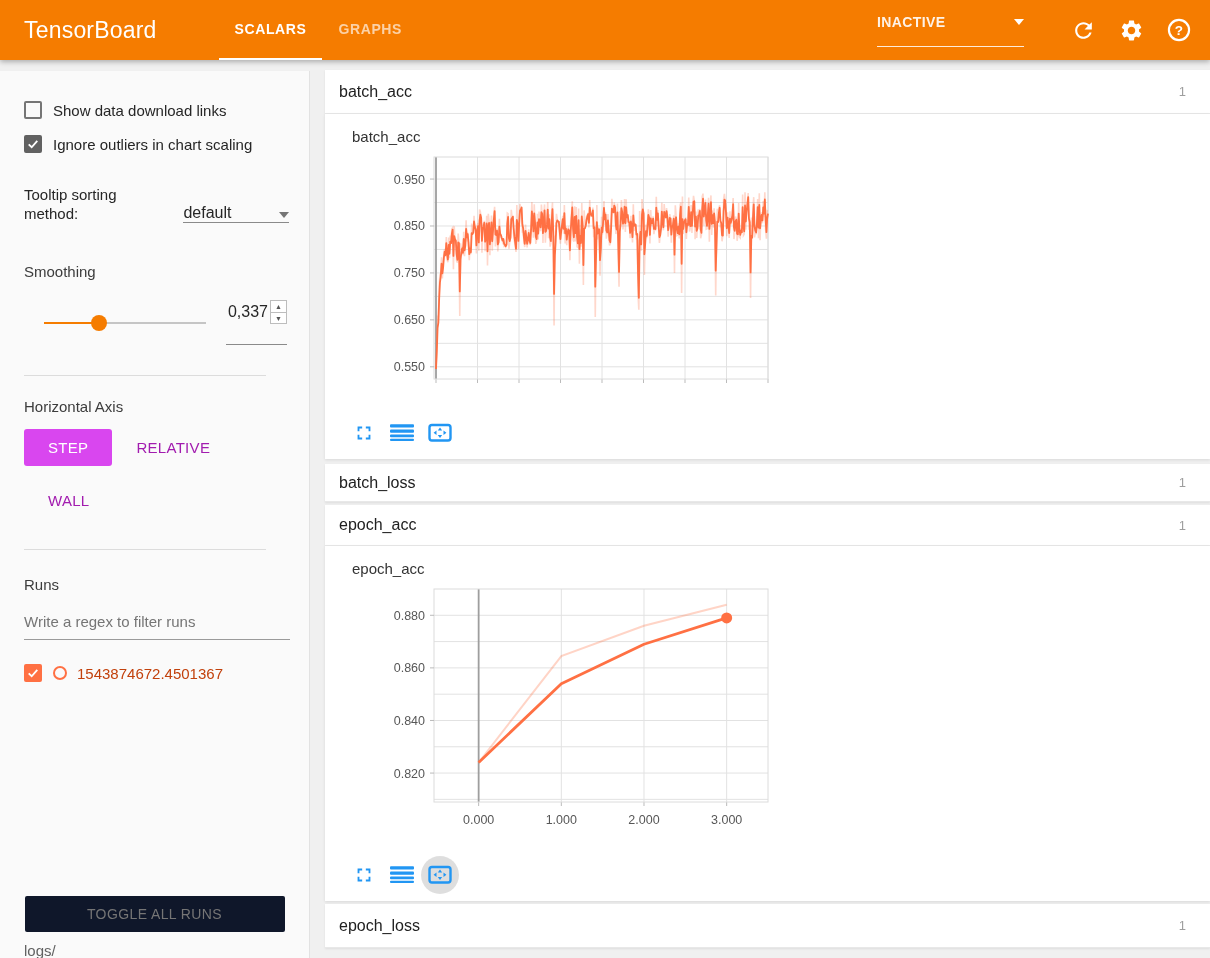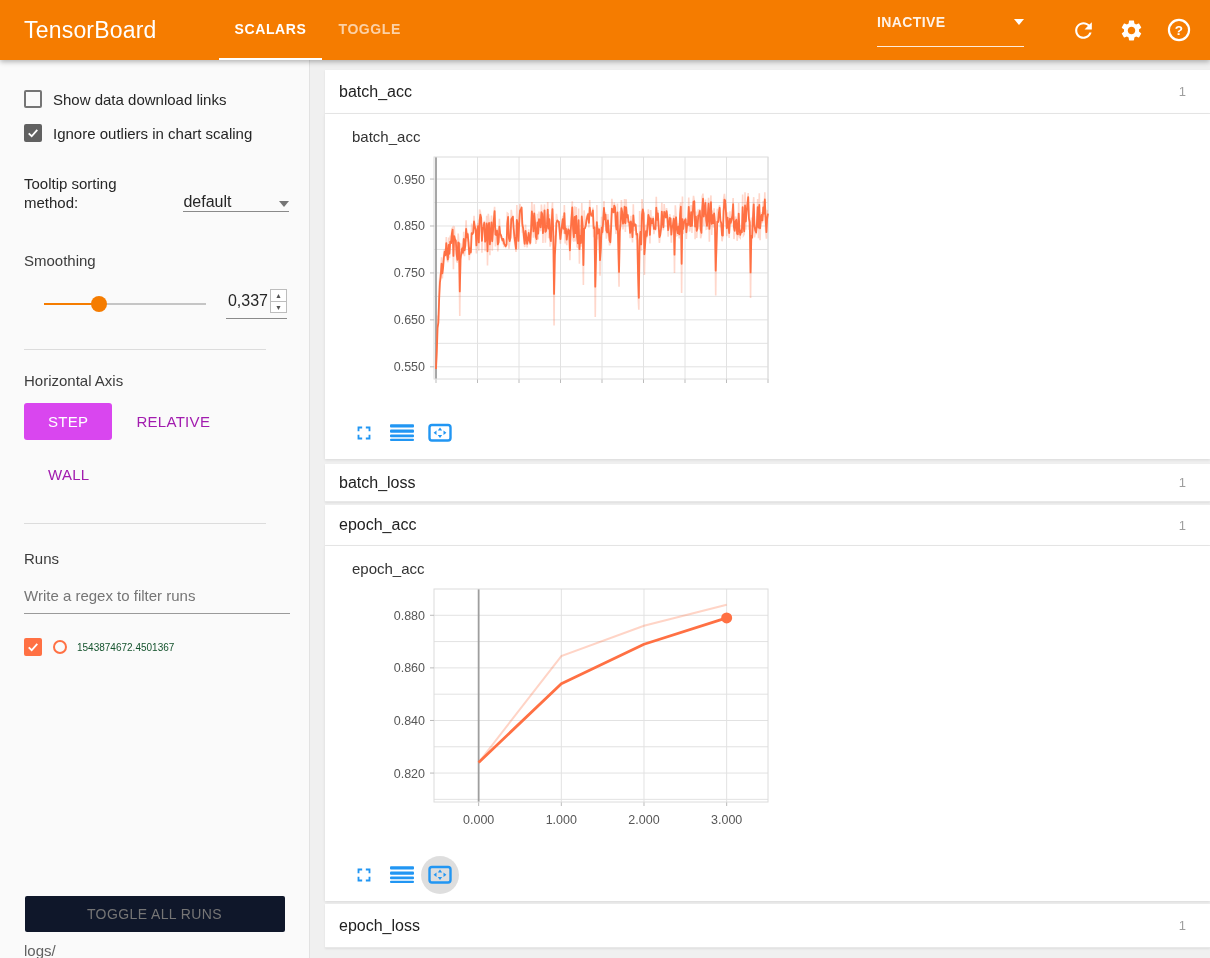--- a/index.html
+++ b/index.html
@@ -20,21 +20,21 @@
                    border-bottom:1px solid rgba(255,255,255,.85); padding-bottom:16px; margin-right:24px;
                    font-size:14px; letter-spacing:.4px; font-weight:700; color:rgba(255,255,255,.9); cursor:pointer; }
   .caret-white { width:0; height:0; border-left:5px solid transparent; border-right:5px solid transparent;
                  border-top:6px solid #fff; margin-left:8px; }
   .appbar-icon { width:26px; height:26px; margin-left:22px; cursor:pointer; display:flex;
                  align-items:center; justify-content:center; }
 
   
   .layout { display:flex; height:898px; }
   .sidebar { width:310px; background:#fafafa; border-right:1px solid #e2e2e2;
-             display:flex; flex-direction:column; padding-top:24px; overflow:hidden; flex:none; }
+             display:flex; flex-direction:column; padding-top:24px; overflow:hidden; flex:none;margin-top:11px; }
   .main { flex:1; overflow:hidden; background:#f0f0f0; padding-top:10px; }
 
   
   .side-pad { padding-left:24px; padding-right:20px; }
   .chk-row { display:flex; align-items:center; height:30px; margin-bottom:4px; cursor:pointer; white-space:nowrap; }
   .chk { width:18px; height:18px; border:2px solid #757575; border-radius:2px; flex:none;
          margin-right:11px; background:#fafafa; display:flex; align-items:center; justify-content:center; }
   .chk.checked-dark { background:#616161; border-color:#616161; }
   .chk.checked-run  { background:#ff7043; border-color:#ff7043; }
   .chk-label { font-size:15px; color:#262626; overflow:hidden; }
@@ -48,21 +48,21 @@
                 border-top:6px solid #757575; margin-bottom:4px; }
 
   .section-label { font-size:15px; color:#3c3c3c; }
   .smoothing-label { margin-top:40px; }
   .slider-row { display:flex; align-items:center; margin-top:20px; }
   .slider { position:relative; width:162px; height:2px; margin-left:20px; background:#c5c5c5; cursor:pointer; }
   .slider-fill { position:absolute; left:0; top:0; height:2px; background:#f57c00; }
   .slider-thumb { position:absolute; top:-7px; width:16px; height:16px; border-radius:50%;
                   background:#f57c00; cursor:pointer; }
   .num-group { margin-left:auto; margin-right:2px; border-bottom:1px solid #8a8a8a;
-               display:flex; align-items:center; padding-bottom:5px; }
+               display:flex; align-items:center; padding-bottom:20px; }
   .num-value { font-size:16px; color:#262626; width:42px; text-align:right; margin-right:2px; }
   .spinner { width:17px; border:1px solid #bdbdbd; background:#fff; display:flex; flex-direction:column; }
   .spin-btn { height:11px; font-size:7px; line-height:11px; text-align:center; color:#555; cursor:pointer; }
   .spin-btn + .spin-btn { border-top:1px solid #bdbdbd; }
 
   .divider { border:none; border-top:1px solid #dcdcdc; margin:30px 23px 0 0; }
 
   .haxis-label { margin-top:22px; }
   .haxis-btns { display:flex; align-items:center; margin-top:14px; }
   .axis-btn { font-size:15px; letter-spacing:.3px; color:#a21caf; cursor:pointer;
@@ -71,21 +71,21 @@
   .wall-row { margin-top:16px; }
 
   .runs-label { margin-top:26px; }
   .filter-input { margin-top:20px; width:266px; border:none; outline:none; background:transparent;
                   font-size:15px; color:#262626; border-bottom:1px solid #9a9a9a; padding-bottom:9px;
                   font-family:"Liberation Sans", sans-serif; }
   .filter-input::placeholder { color:#757575; }
   .run-row { display:flex; align-items:center; margin-top:24px; cursor:pointer; }
   .run-circle { width:14px; height:14px; border-radius:50%; border:2px solid #ff7043;
                 margin-right:10px; flex:none; }
-  .run-name { font-size:10px; color:#14532d; }
+  .run-name { font-size:15px; color:#c2410c; }
 
   .side-bottom { margin-top:auto; }
   .toggle-all { display:block; width:260px; margin:0 auto; height:36px; background:#0f172a;
                 border:none; border-radius:2px; color:#757575; font-size:14px; letter-spacing:.4px;
                 cursor:pointer; font-family:"Liberation Sans", sans-serif; }
   .side-footer { font-size:15px; color:#616161; margin:10px 0 0 24px; height:16px; overflow:hidden; }
 
   
   .cat-header { background:#fff; height:44px; display:flex; align-items:center;
                 padding:0 24px 0 14px; border-bottom:1px solid #e8e8e8; margin-left:15px;
@@ -105,21 +105,21 @@
   .gap-sm { height:3px; }
   svg text { font-family:"Liberation Sans", sans-serif; }
 </style>
 </head>
 <body>
 
 <div class="appbar">
   <div class="appbar-title">TensorBoard</div>
   <div class="tabs">
     <div class="tab active">SCALARS</div>
-    <div class="tab">TOGGLE</div>
+    <div class="tab">GRAPHS</div>
   </div>
   <div class="appbar-right">
     <div class="status-select">
       <span>INACTIVE</span>
       <span class="caret-white"></span>
     </div>
     <div class="appbar-icon">
       <svg width="25" height="25" viewBox="0 0 24 24">
           <path fill="#fff" d="M17.65 6.35C16.2 4.9 14.21 4 12 4c-4.42 0-7.99 3.58-8 8s3.57 8 8 8c3.73 0 6.84-2.55 7.73-6h-2.08c-.82 2.33-3.04 4-5.65 4-3.31 0-6-2.69-6-6s2.69-6 6-6c1.66 0 3.14.69 4.22 1.78L13 11h7V4l-2.35 2.35z"></path>
         </svg>

